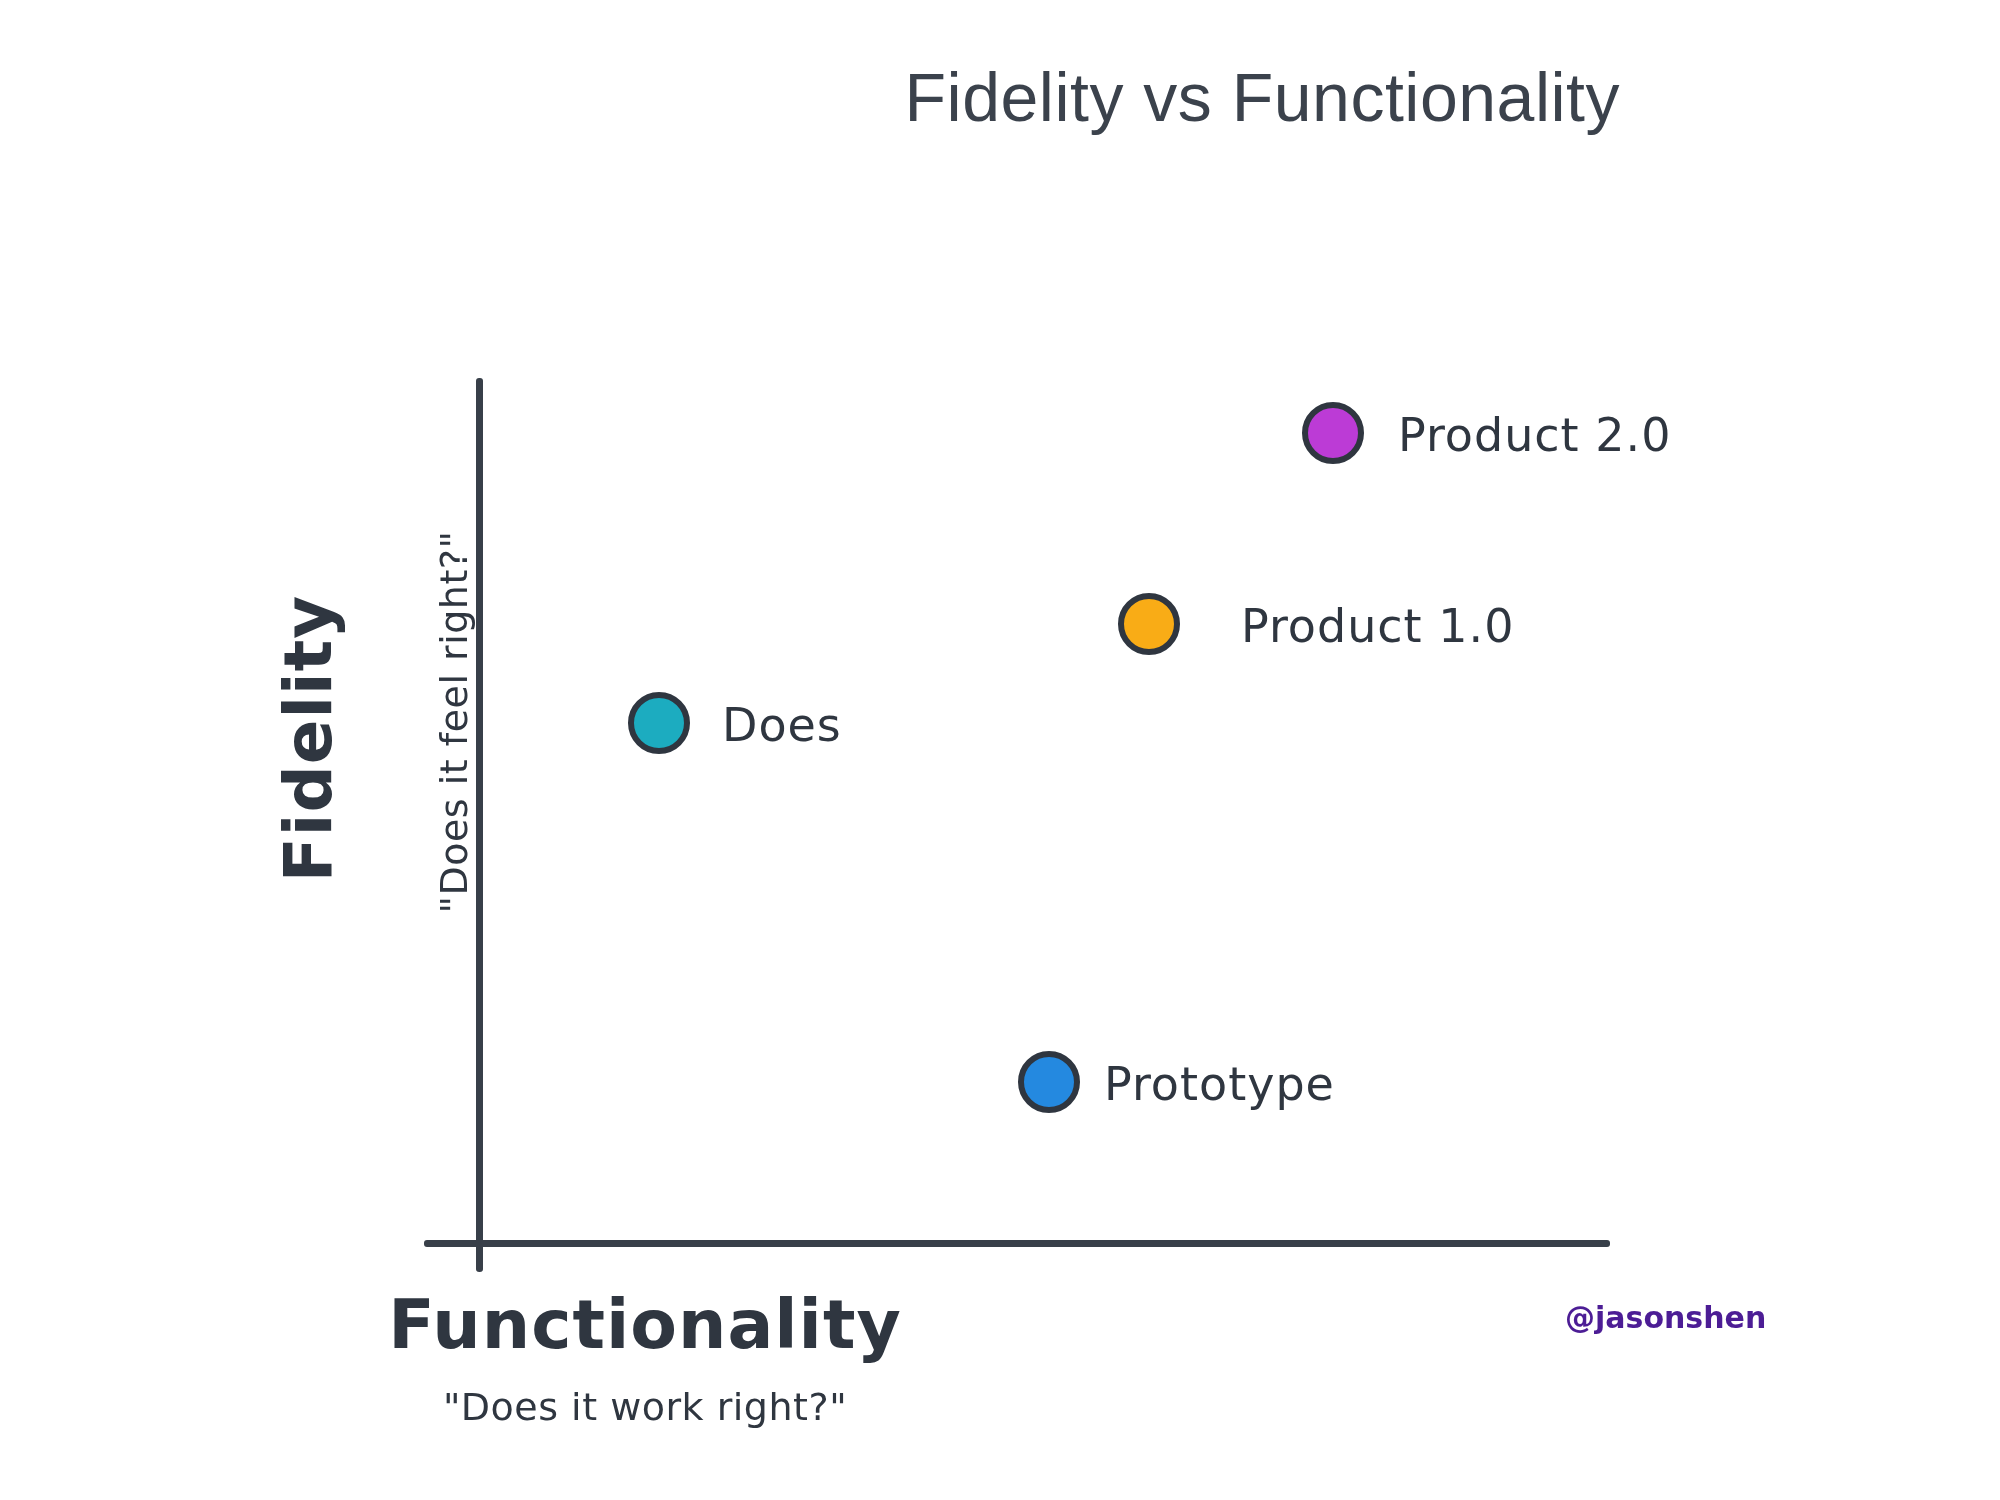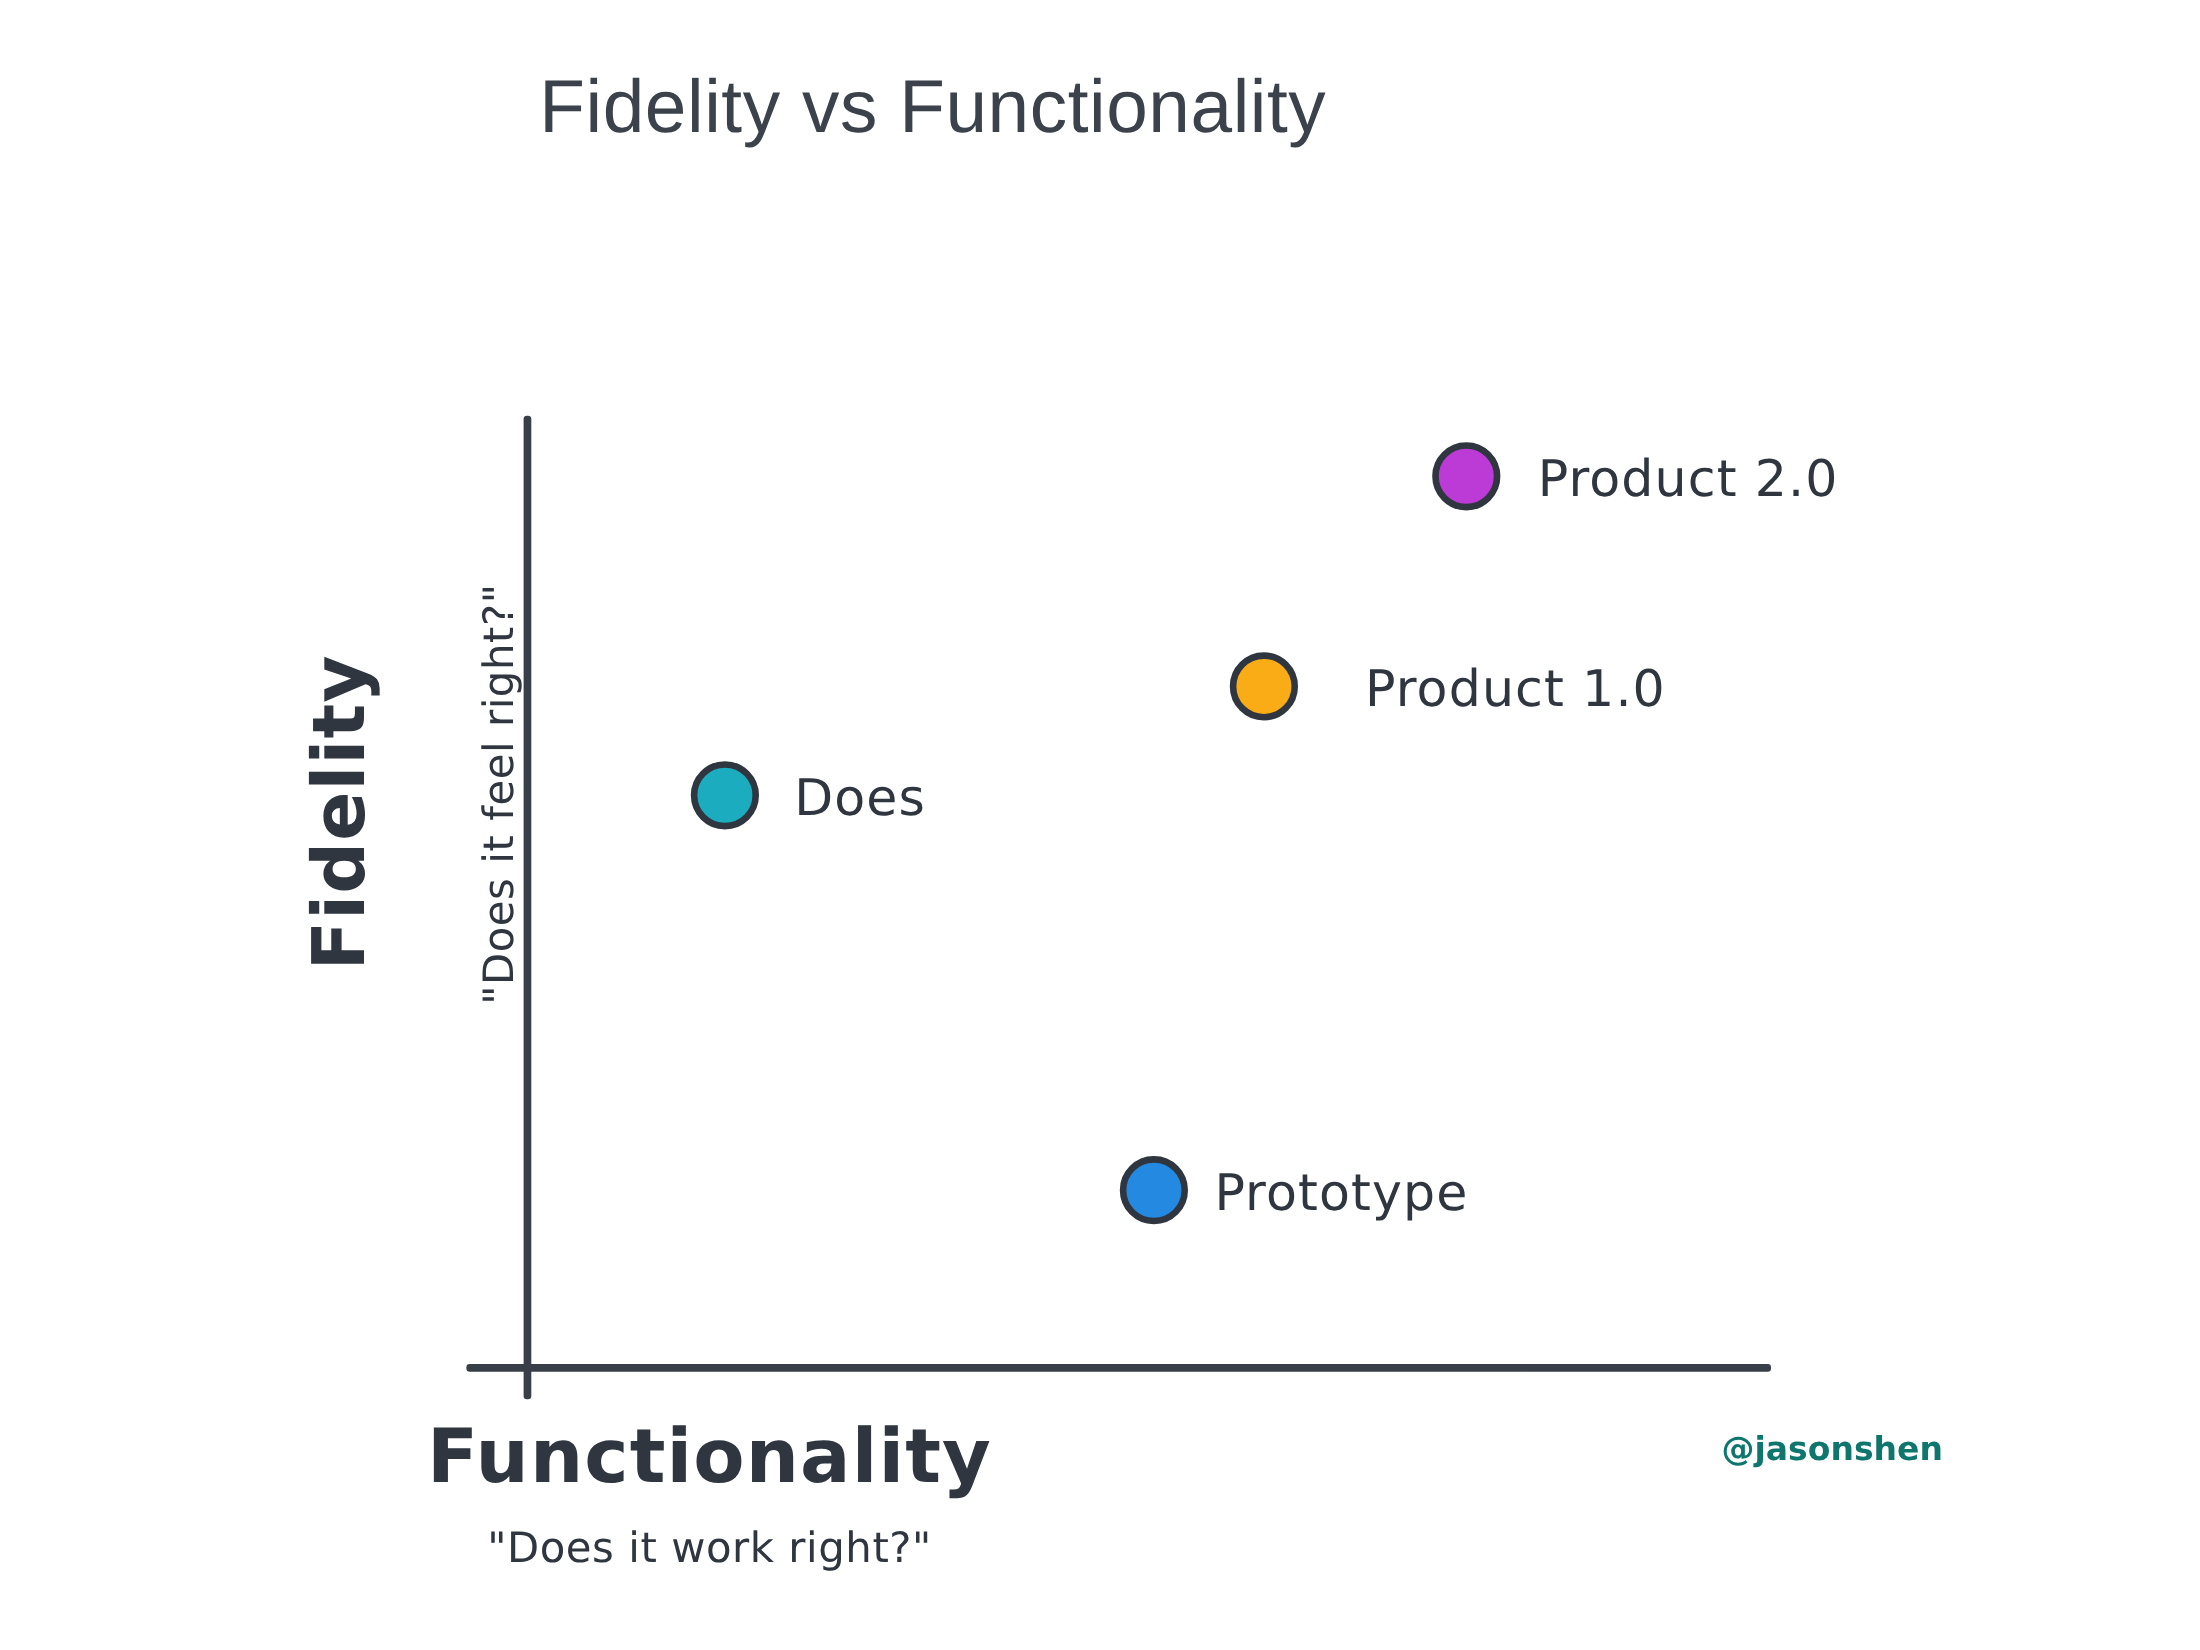--- a/index.html
+++ b/index.html
@@ -14,28 +14,27 @@
     overflow: hidden;
     font-family: "DejaVu Sans", sans-serif;
   }
 
   
   .chart-title {
     position: absolute;
     top: 58px;
     left: 0;
     width: 1620px;
-    text-align: center;
+    text-align: right;
     font-family: "Liberation Sans", sans-serif;
     font-size: 68px;
     font-weight: 400;
     color: #3b424c;
     letter-spacing: 0.5px;
     white-space: nowrap;
-    padding-left: 38px;
   }
 
   
   .plot-area {
     position: absolute;
     left: 0;
     top: 0;
     width: 2000px;
     height: 1500px;
   }
@@ -141,21 +140,21 @@
     font-family: "DejaVu Sans", sans-serif;
   }
 
   
   .attribution {
     position: absolute;
     left: 1565px;
     top: 1300px;
     font-size: 30px;
     font-weight: 600;
-    color: #0f766e;
+    color: #4c1d95;
     white-space: nowrap;
     font-family: "DejaVu Sans", sans-serif;
   }
 </style>
 </head>
 <body>
 
 <div class="chart-title">Fidelity vs Functionality</div>
 
 <div class="plot-area">

